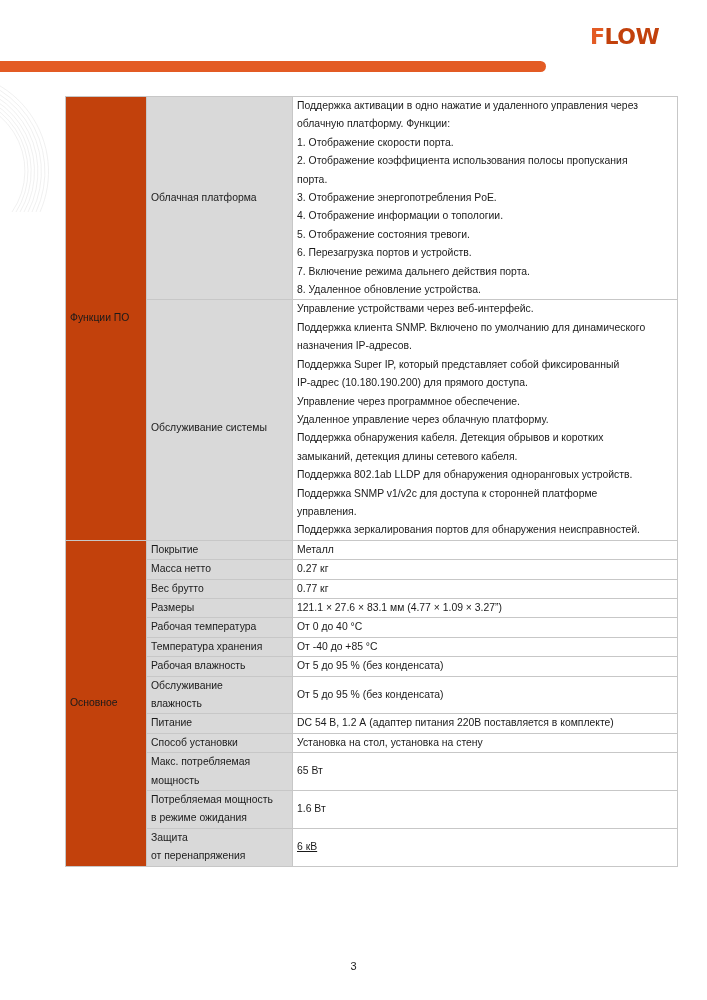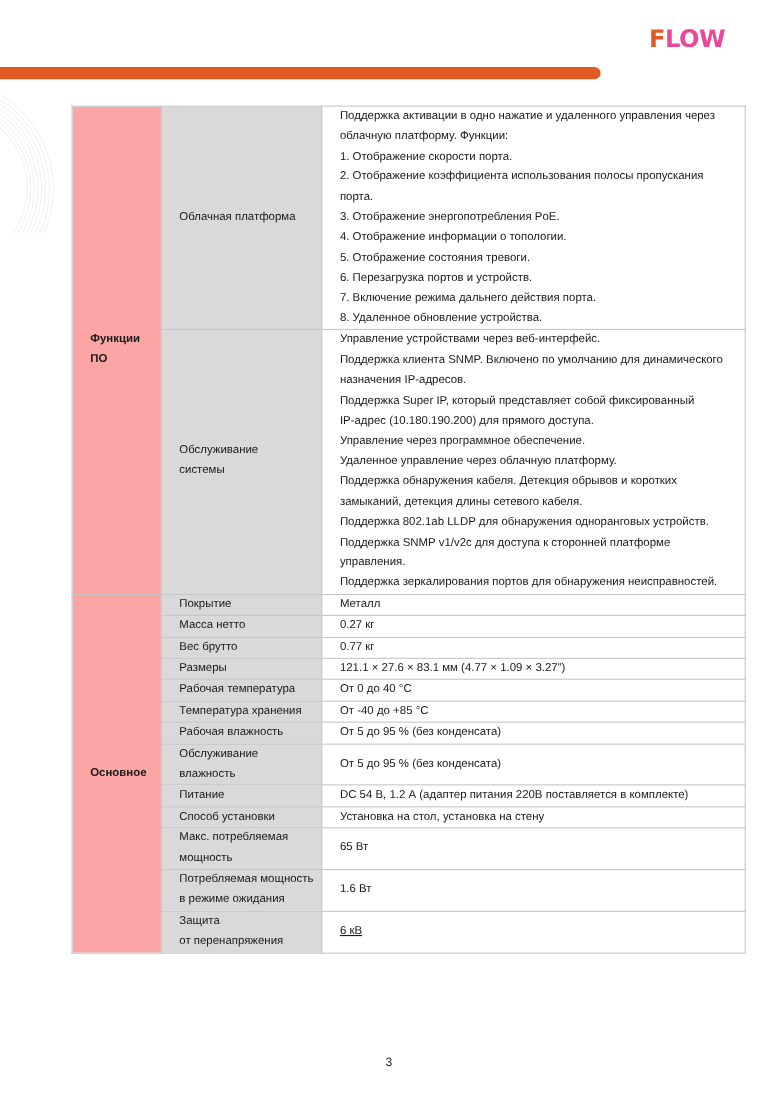--- a/index.html
+++ b/index.html
@@ -13,34 +13,34 @@
     position: absolute; left: 0; top: 72px; width: 60px; height: 140px;
     overflow: hidden;
   }
   .logo {
     position: absolute; left: 590px; top: 26px; height: 22px;
     display: flex; align-items: center;
     font-family: "DejaVu Sans", sans-serif; font-weight: bold; font-size: 22px;
     letter-spacing: -0.5px; line-height: 22px;
   }
   .logo .f { color: #e35b24; }
-  .logo .rest { color: #ec4899; }
+  .logo .rest { color: #c2410c; }
   .bar {
     position: absolute; left: 0; top: 61px; width: 546px; height: 11px;
     background: #e35b24; border-radius: 0 6px 6px 0;
   }
   table.spec {
     position: absolute; left: 65px; top: 96px; width: 612px;
     border-collapse: collapse; table-layout: fixed;
     font-size: 10.4px; line-height: 18.4px;
   }
   table.spec td {
-    border: 1px solid #c7c7c7; padding: 0 16px; vertical-align: middle;
-  }
-  td.section { background: #fca5a5; font-weight: bold; padding-left: 6px; }
+    border: 1px solid #c7c7c7; padding: 0 4px; vertical-align: middle;
+  }
+  td.section { background: #c2410c; font-weight: normal; padding-left: 6px; }
   td.label { background: #d9d9d9; padding-left: 6px; margin-left: 12px; }
   td.value { background: #ffffff; padding-left: 5px; }
   td.label.bottom { vertical-align: bottom; padding-bottom: 92px; }
   td.label.bottom2 { vertical-align: bottom; padding-bottom: 102px; }
   .line { display: block; white-space: nowrap; }
   .pagenum {
     position: absolute; left: 0; width: 707px; top: 960px; text-align: center;
     font-size: 11px; color: #222;
   }
 </style>

